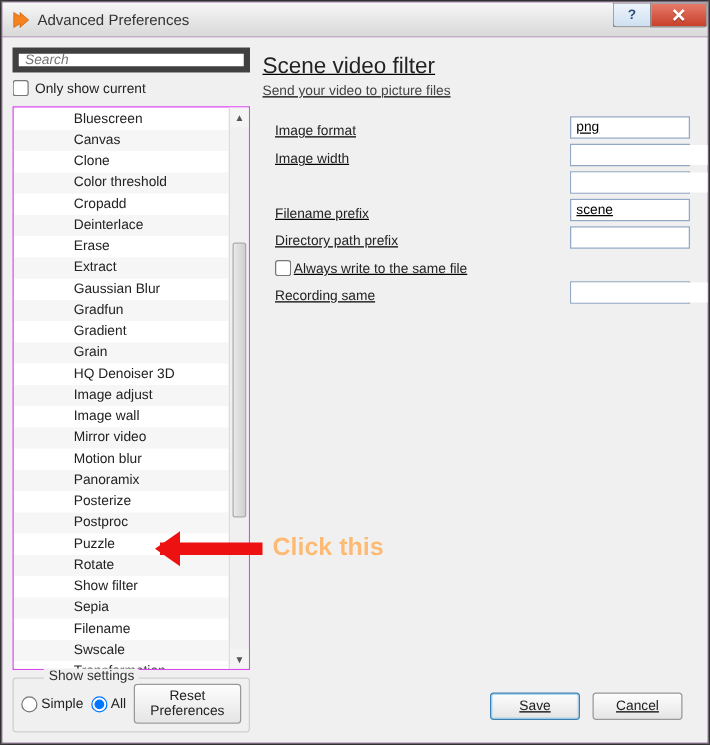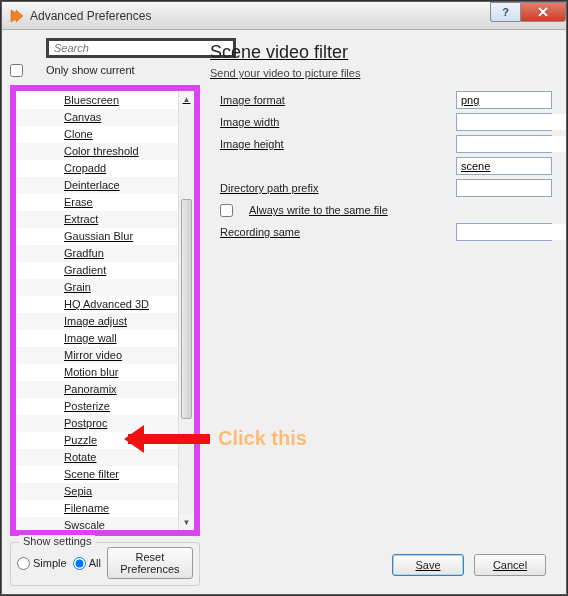--- a/index.html
+++ b/index.html
@@ -57,39 +57,37 @@
     overflow: hidden;
   }
   .leftpane {
     width: 190px;
     display: flex;
     flex-direction: column;
     gap: 4px;
   }
   .search {
     height: 20px;
-    border: 3px solid #404040;
+    border: 5px solid #404040;
     background: #fff;
     padding: 2px 5px;
     color: #888;
     font-size: 11px;
     font-style: italic;
     width: 100%;
-    margin-left: 36px;
-  }
-  .cbrow { display: flex; gap: 23px; padding: 2px 0 4px; color: #222;}
+  }
+  .cbrow { display: flex; align-items: center; gap: 5px; padding: 2px 0 4px; color: #222;}
   .cbrow input { margin: 0; }
   .treewrap {
     flex: 1;
-    border: 6px solid #d946ef;
+    border: 1px solid #d946ef;
     background: #fff;
     position: relative;
     overflow: hidden;
     display: flex;
-    text-decoration: underline;
   }
   .tree {
     flex: 1;
     overflow: hidden;
     padding: 1px 0;
   }
   .tree .item {
     height: 17px;
     line-height: 17px;
     padding-left: 48px;
@@ -126,21 +124,21 @@
     border-radius: 3px;
     padding: 4px 6px 6px;
     display: flex;
     align-items: center;
     gap: 6px;
     position: relative;
     margin-top: 2px;
   }
   .showsettings .legend {
     position: absolute;
-    top: -8px; left: 8px;
+    top: -8px; left: 24px;
     background: #f0f0f0;
     padding: 0 4px;
     color: #333;
     font-size: 11px;
   }
   .showsettings label { display:flex; align-items:center; gap:3px; color:#222;}
   .btn {
     border: 1px solid #999;
     background: linear-gradient(#fdfdfd,#e5e5e5);
     padding: 3px 10px;
@@ -158,21 +156,21 @@
   }
   .rightpane h1 {
     font-size: 18px;
     font-weight: normal;
     color: #222;
     padding: 2px 0 4px;
   }
   .rightpane .sub { color:#444; font-size:11px; padding-bottom: 10px;}
   .formrow {
     display:flex;
-    align-items:center;
+    align-items:flex-end;
     height: 22px;
     margin-bottom: 0px;
   }
   .formrow .lab { flex: 0 0 160px; padding-left: 10px; color:#222;}
   .formrow .val { flex:1; display:flex; justify-content:flex-end; }
   .textin {
     border:1px solid #93a8c4;
     background:#fff;
     height:18px;
     padding:1px 4px;
@@ -186,21 +184,21 @@
     width: 96px;
     background:#fff;
   }
   .spin input {
     border:none; outline:none;
     text-align:right;
     flex:1;
     padding-right:3px;
     font-size:11px;
   }
-  .cbline { padding-left: 10px; display:flex; align-items:center; gap:16px; height:22px; color:#222;}
+  .cbline { padding-left: 10px; display:flex; align-items:flex-end; gap:2px; height:22px; color:#222;}
   .footer {
     height: 42px;
     display:flex;
     align-items:center;
     justify-content:flex-end;
     gap:10px;
     padding-right: 6px;
   }
   .footer .btn { width: 72px; text-align:center; padding:4px 0;}
   .footer .btn.primary { border:1px solid #3c7fb1; box-shadow: inset 0 0 0 1px #a8d8f0;}
@@ -270,31 +268,31 @@
             <div class="item">Clone</div>
             <div class="item">Color threshold</div>
             <div class="item">Cropadd</div>
             <div class="item">Deinterlace</div>
             <div class="item">Erase</div>
             <div class="item">Extract</div>
             <div class="item">Gaussian Blur</div>
             <div class="item">Gradfun</div>
             <div class="item">Gradient</div>
             <div class="item">Grain</div>
-            <div class="item">HQ Advanced 3D</div>
+            <div class="item">HQ Denoiser 3D</div>
             <div class="item">Image adjust</div>
             <div class="item">Image wall</div>
             <div class="item">Mirror video</div>
             <div class="item">Motion blur</div>
             <div class="item">Panoramix</div>
             <div class="item">Posterize</div>
             <div class="item">Postproc</div>
             <div class="item">Puzzle</div>
             <div class="item">Rotate</div>
-            <div class="item">Scene filter</div>
+            <div class="item">Show filter</div>
             <div class="item">Sepia</div>
             <div class="item">Filename</div>
             <div class="item">Swscale</div>
             <div class="item">Transformation</div>
           </div>
         <div class="scrollbar">
           <div class="arrow">▲</div>
           <div class="track">
             <div class="thumb"></div>
           </div>
@@ -327,28 +325,28 @@
       </div>
       <div class="formrow">
         <div class="lab">Image width</div>
         <div class="val">
             <div class="spin">
               <input value="-1" style="">
             </div>
           </div>
       </div>
       <div class="formrow">
-        <div class="lab">Image height</div>
         <div class="val">
             <div class="spin">
               <input value="-1" style="">
             </div>
           </div>
       </div>
       <div class="formrow">
+        <div class="lab">Filename prefix</div>
         <div class="val">
             <input class="textin" value="scene" style="">
           </div>
       </div>
       <div class="formrow">
         <div class="lab" style="flex-basis:160px">Directory path prefix</div>
         <div class="val">
             <input class="textin" value="" style="">
           </div>
       </div>

